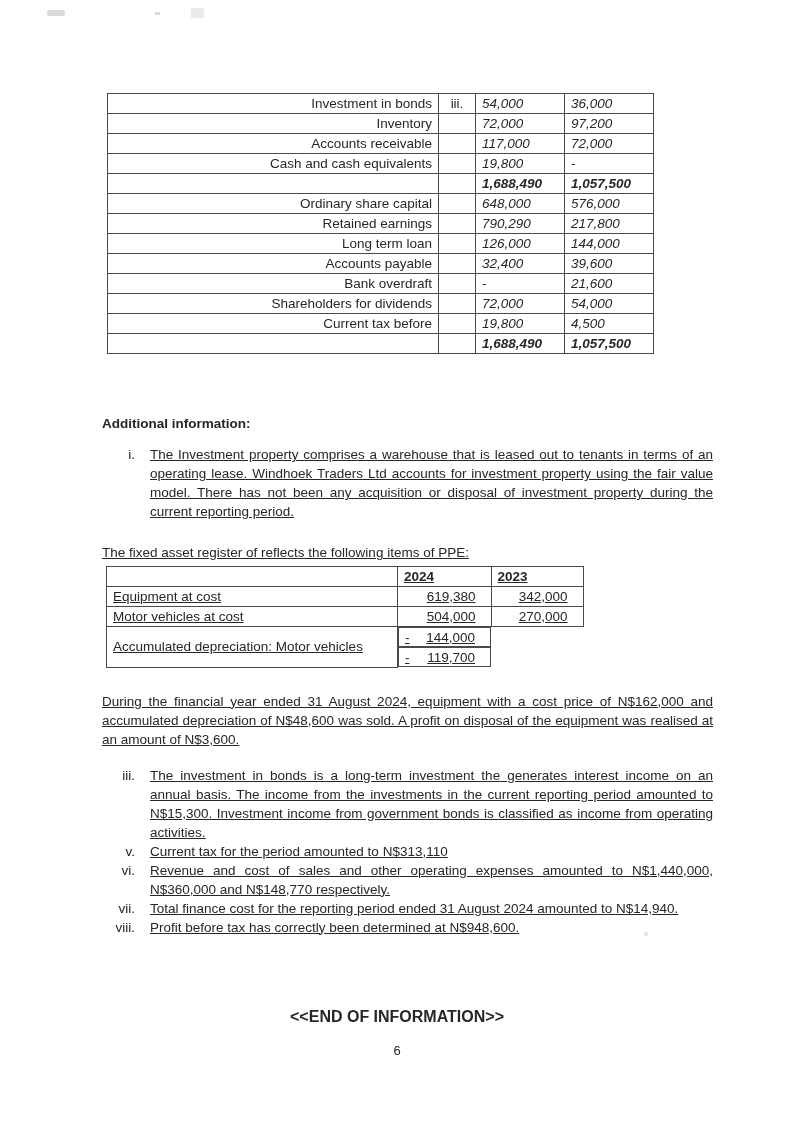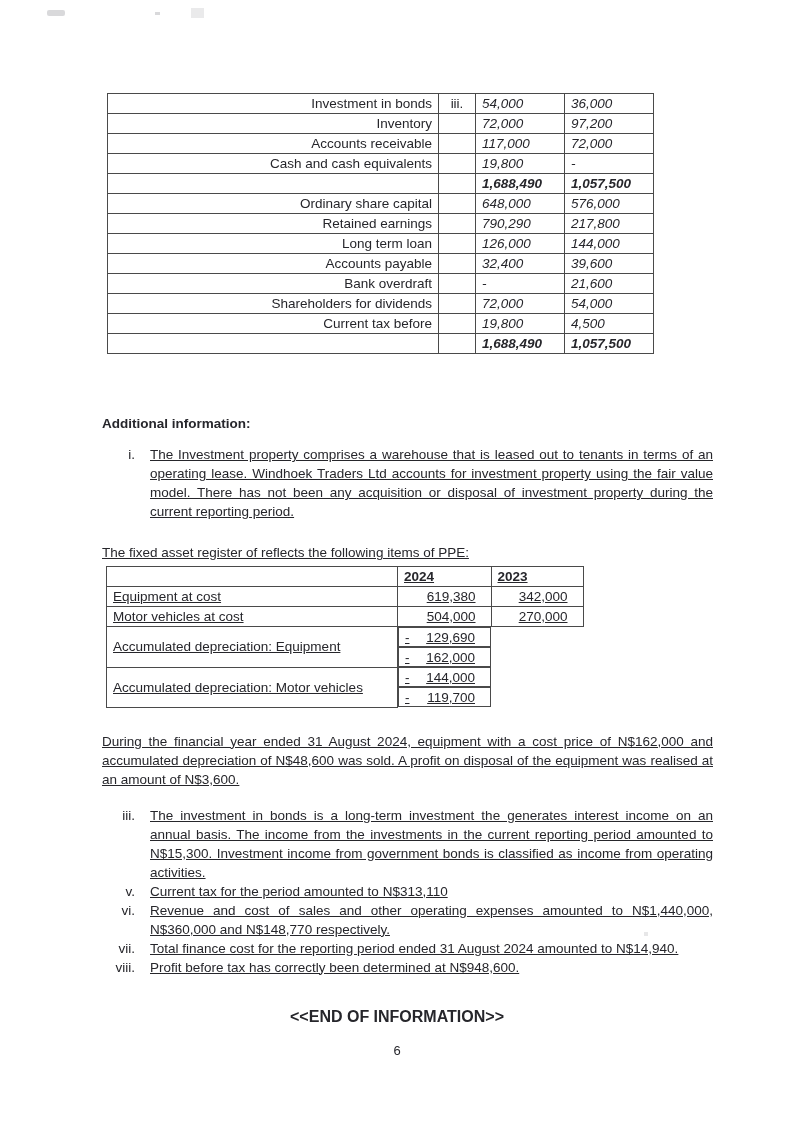--- a/index.html
+++ b/index.html
@@ -191,31 +191,20 @@
                   <td class="label">Equipment at cost</td>
                   <td class="num">619,380</td>
                   <td class="num">342,000</td>
                 </tr>
                 <tr>
                   <td class="label">Motor vehicles at cost</td>
                   <td class="num">504,000</td>
                   <td class="num">270,000</td>
                 </tr>
                 <tr>
-                  <td class="label">Accumulated depreciation: Equipment</td>
-                  <td class="num neg">
-                    <span>-</span>
-                    <span>129,690</span>
-                  </td>
-                  <td class="num neg">
-                    <span>-</span>
-                    <span>162,000</span>
-                  </td>
-                </tr>
-                <tr>
                   <td class="label">Accumulated depreciation: Motor vehicles</td>
                   <td class="num neg">
                     <span>-</span>
                     <span>144,000</span>
                   </td>
                   <td class="num neg">
                     <span>-</span>
                     <span>119,700</span>
                   </td>
                 </tr>

